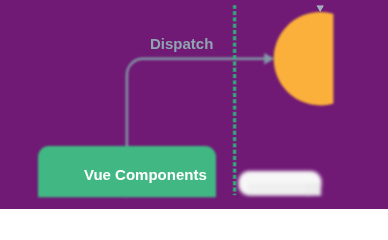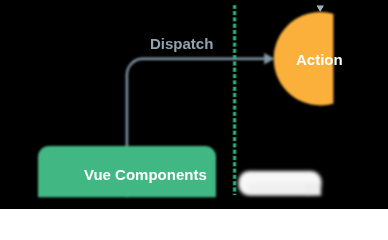--- a/index.html
+++ b/index.html
@@ -1,17 +1,17 @@
 <!DOCTYPE html>
 <html><head>
 <meta charset="utf-8">
 <style>
 html,body{margin:0;padding:0;}
 body{width:388px;height:209px;background:#ffffff;overflow:hidden;font-family:"Liberation Sans",sans-serif;}
-#stage{position:relative;width:388px;height:209px;overflow:hidden;background:#000000;}
+#stage{position:relative;width:388px;height:209px;overflow:hidden;background:#701a75;}
 svg.layer{position:absolute;left:0;top:0;width:388px;height:209px;}
 svg.blurred{filter:blur(0.8px);}
 
 .lbl{position:absolute;font-weight:bold;white-space:nowrap;font-size:15px;filter:blur(0.5px);}
 </style>
 </head>
 <body>
 
 <div id="stage">
   <svg class="layer blurred" viewBox="0 0 388 209">
@@ -44,14 +44,13 @@
       </mask>
     </defs>
     <g>
       <polygon points="316.6,5.4 323.8,5.4 320.2,11.8" fill="#c2ccd3"></polygon>
       <polygon points="317.4,6.0 323.0,6.0 320.2,11.2" fill="#9fb0ba"></polygon>
     </g>
     <rect x="228" y="5.2" width="14" height="190.2" fill="#2eb37c" mask="url(#dotmask)"></rect>
   </svg>
   <div class="lbl" style="left:150px;top:35px;color:#90a4b0;">Dispatch</div>
   <div class="lbl" style="left:84px;top:166px;color:#fff;">Vue Components</div>
-  <div class="lbl" style="left:296px;top:51px;color:#fff;">Action</div>
 </div>
 
 </body></html>

